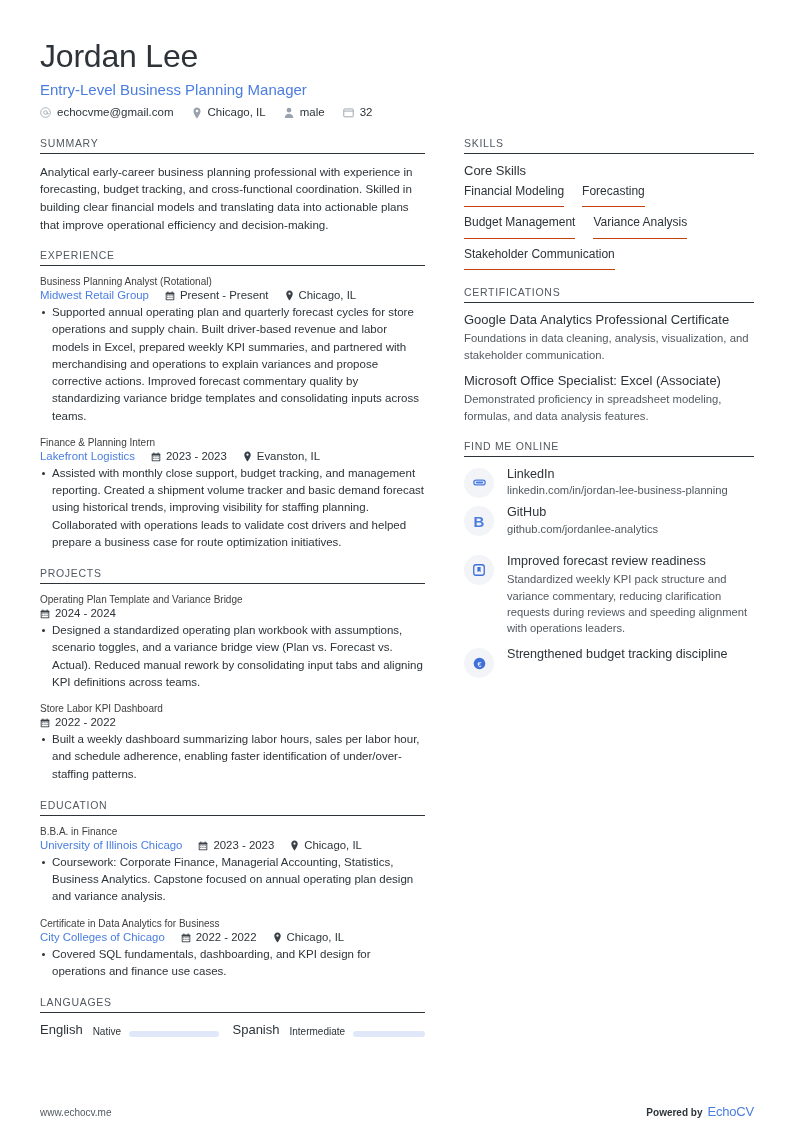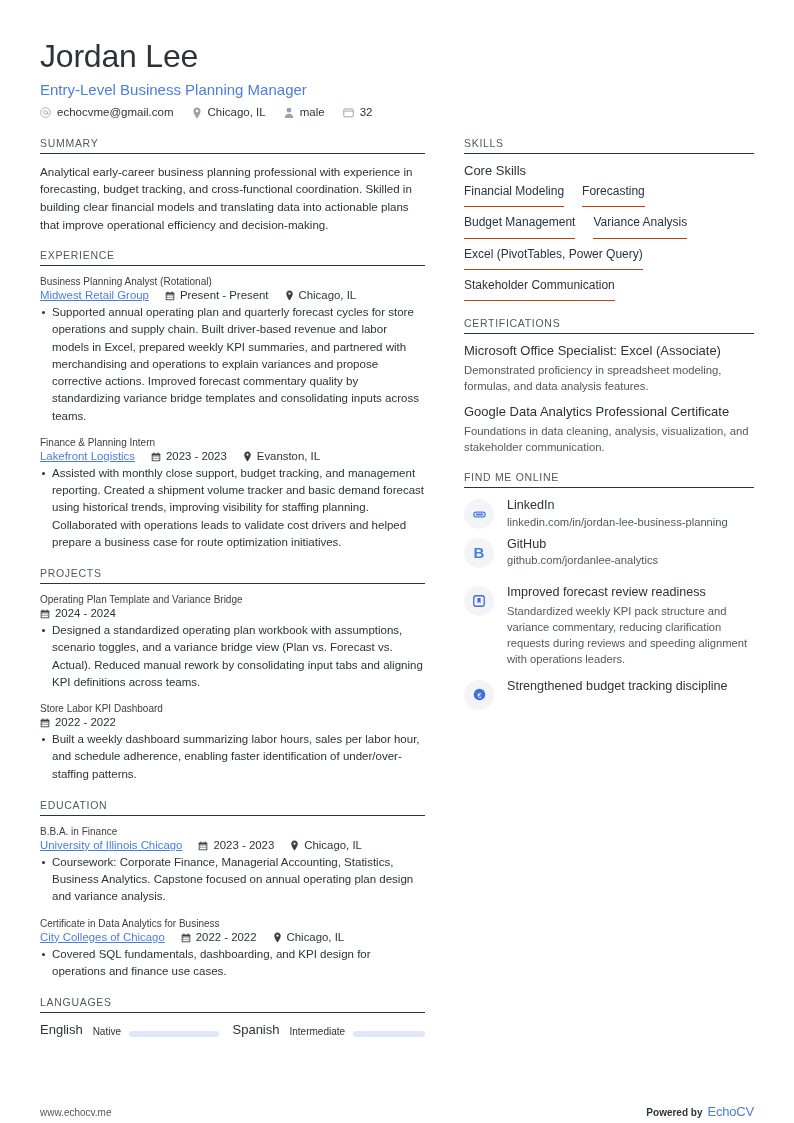--- a/index.html
+++ b/index.html
@@ -104,21 +104,20 @@
     display: flex;
     align-items: center;
     flex-wrap: wrap;
     font-size: 11.4px;
     margin-bottom: 3px;
   }
   .org {
     color: #4a7de0;
     margin-right: 16px;
     white-space: nowrap;
-    text-decoration: underline;
   }
   .meta-item {
     display: flex;
     align-items: flex-end;
     margin-right: 16px;
     color: #2d3338;
     white-space: nowrap;
   }
   .meta-item .ico {
     margin-right: 5px;
@@ -602,38 +601,35 @@
         <div class="skill-rows" id="skill-rows">
             <div class="skill-row">
               <span class="skill-chip">Financial Modeling</span>
               <span class="skill-chip">Forecasting</span>
             </div>
             <div class="skill-row">
               <span class="skill-chip">Budget Management</span>
               <span class="skill-chip">Variance Analysis</span>
             </div>
             <div class="skill-row">
-              <span class="skill-chip">Excel (PivotTables, Power Query)</span>
-            </div>
-            <div class="skill-row">
               <span class="skill-chip">Stakeholder Communication</span>
             </div>
           </div>
       </div>
 
       <div class="section">
         <div class="section-title">CERTIFICATIONS</div>
         <div id="certification-list">
             <div class="cert">
+              <div class="cert-name">Google Data Analytics Professional Certificate</div>
+              <div class="cert-desc">Foundations in data cleaning, analysis, visualization, and stakeholder communication.</div>
+            </div>
+            <div class="cert">
               <div class="cert-name">Microsoft Office Specialist: Excel (Associate)</div>
               <div class="cert-desc">Demonstrated proficiency in spreadsheet modeling, formulas, and data analysis features.</div>
-            </div>
-            <div class="cert">
-              <div class="cert-name">Google Data Analytics Professional Certificate</div>
-              <div class="cert-desc">Foundations in data cleaning, analysis, visualization, and stakeholder communication.</div>
             </div>
           </div>
       </div>
 
       <div class="section">
         <div class="section-title">FIND ME ONLINE</div>
         <div id="online-link-list">
             <div class="link-item">
               <span class="circle-icon">
                 <svg width="15" height="15" viewBox="0 0 16 16">

